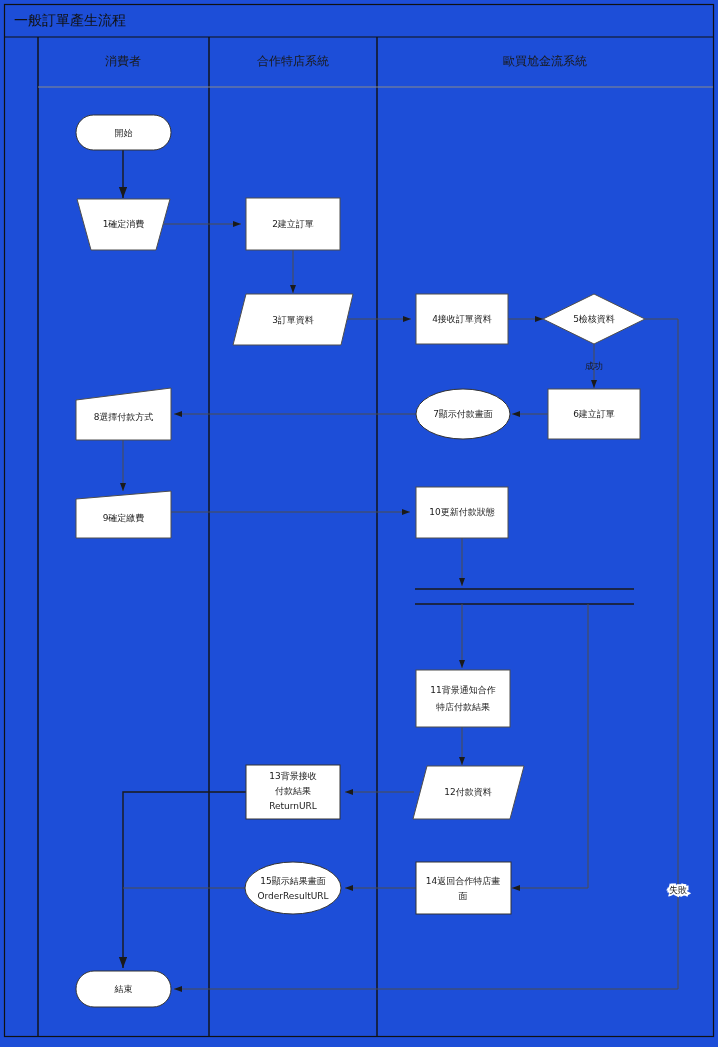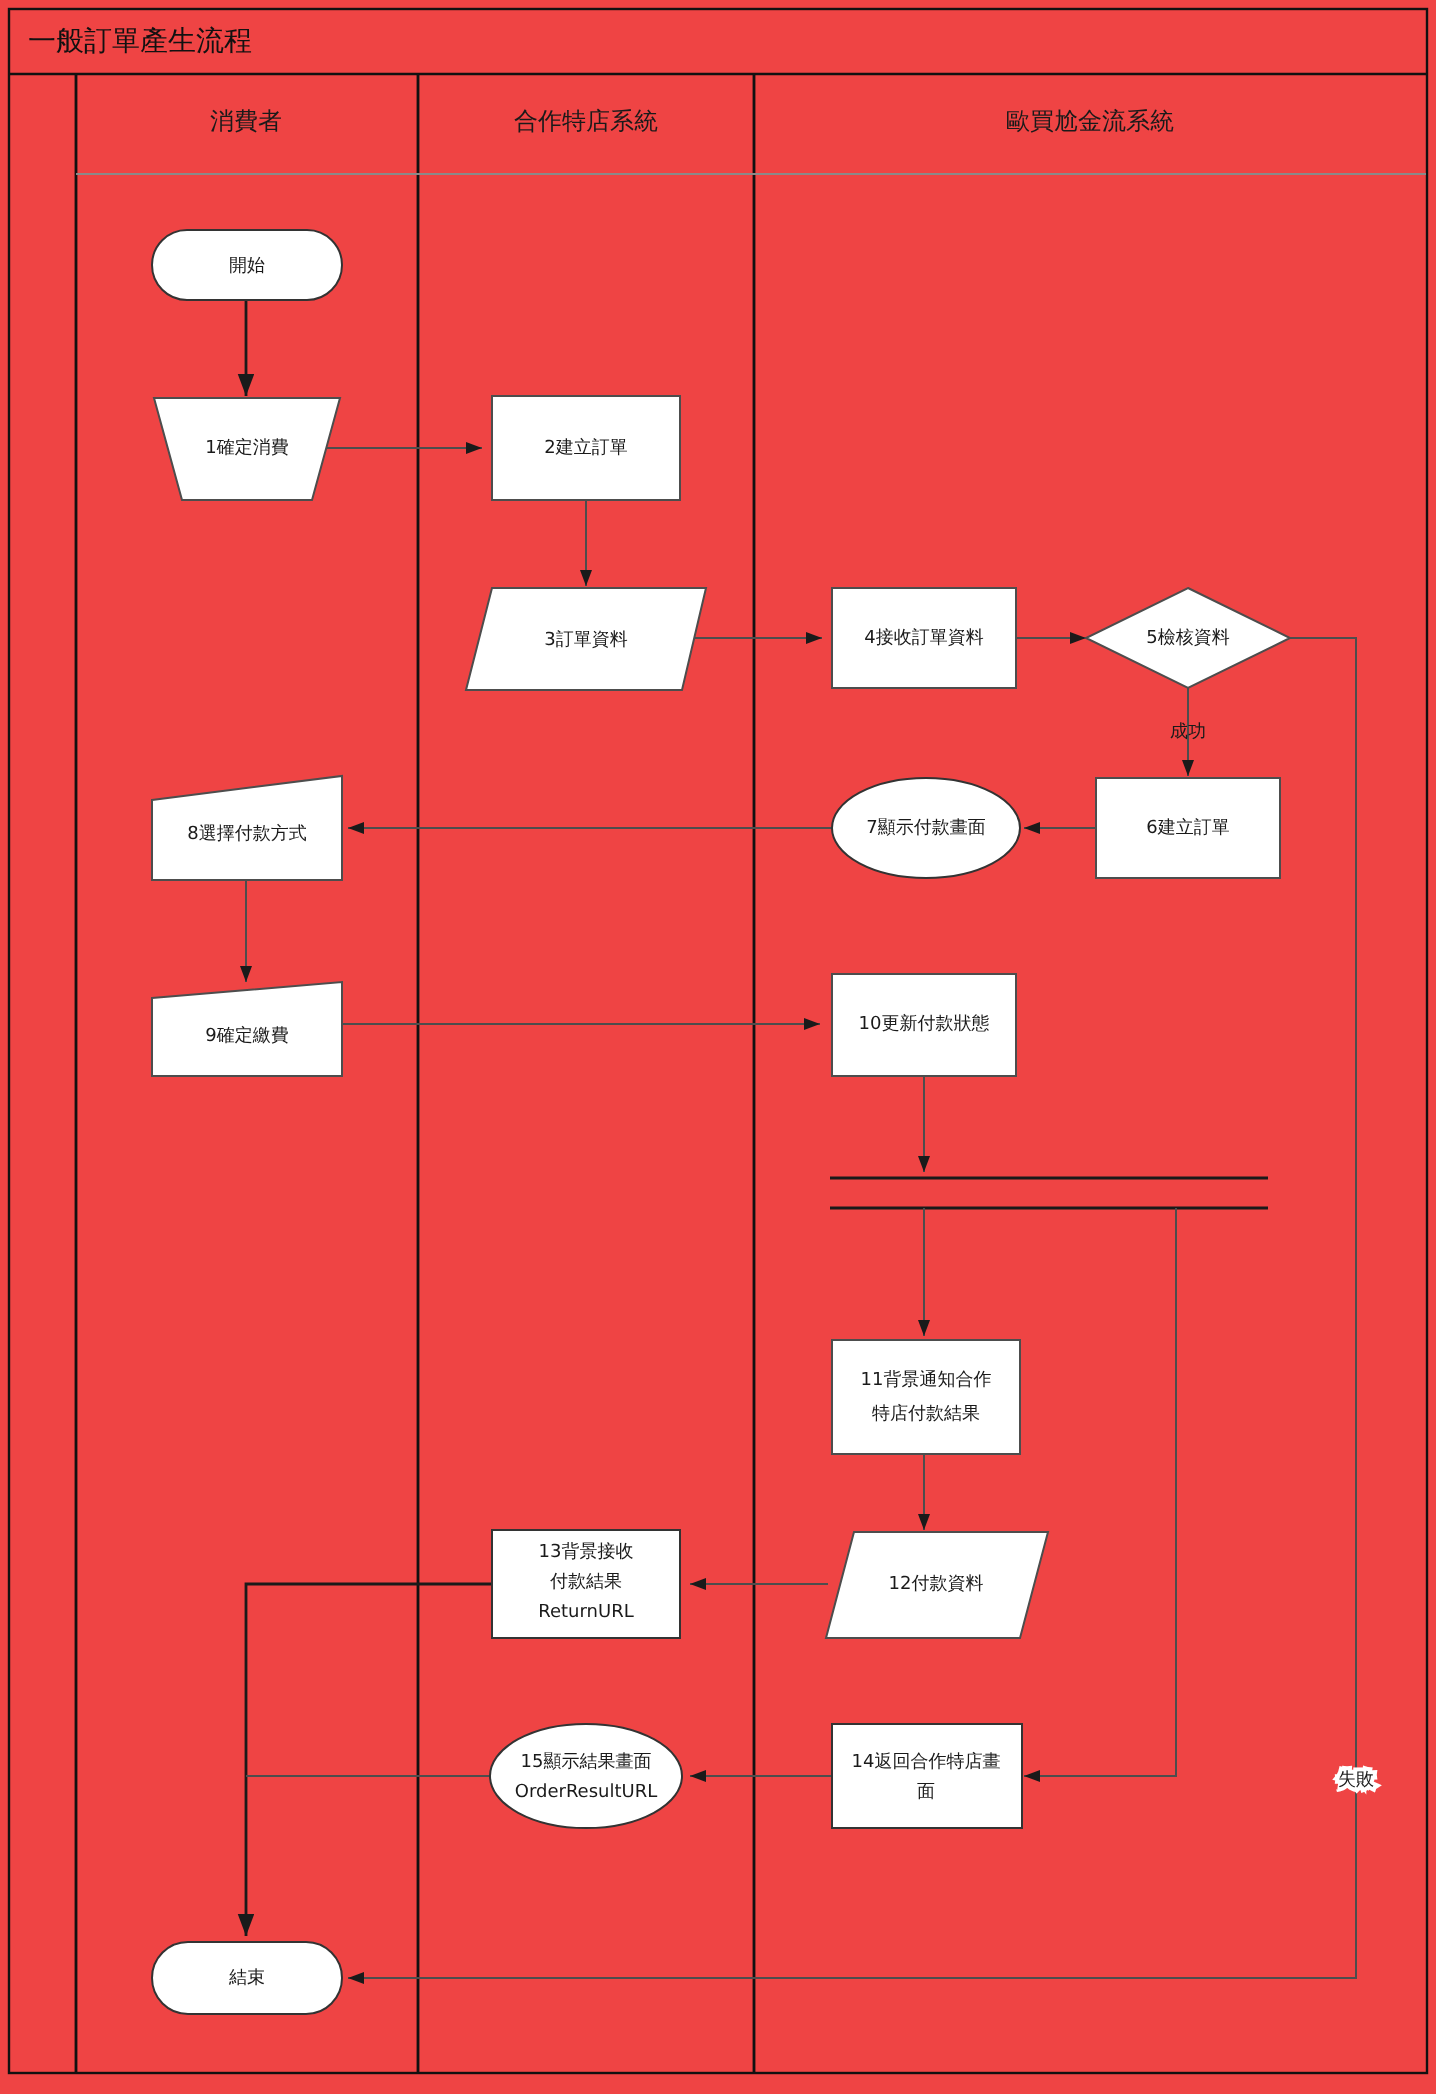--- a/index.html
+++ b/index.html
@@ -7,21 +7,21 @@
     padding: 0;
     background: #ffffff;
   }
   body {
     font-family: "DejaVu Sans", "Liberation Sans", sans-serif;
   }
   #page {
     position: relative;
     width: 718px;
     height: 1047px;
-    background: #ef4444;
+    background: #1d4ed8;
     overflow: hidden;
   }
   #diagram-svg {
     position: absolute;
     left: 0;
     top: 0;
   }
   .nodetext {
     font-family: "DejaVu Sans", "Liberation Sans", sans-serif;
     font-size: 9px;

